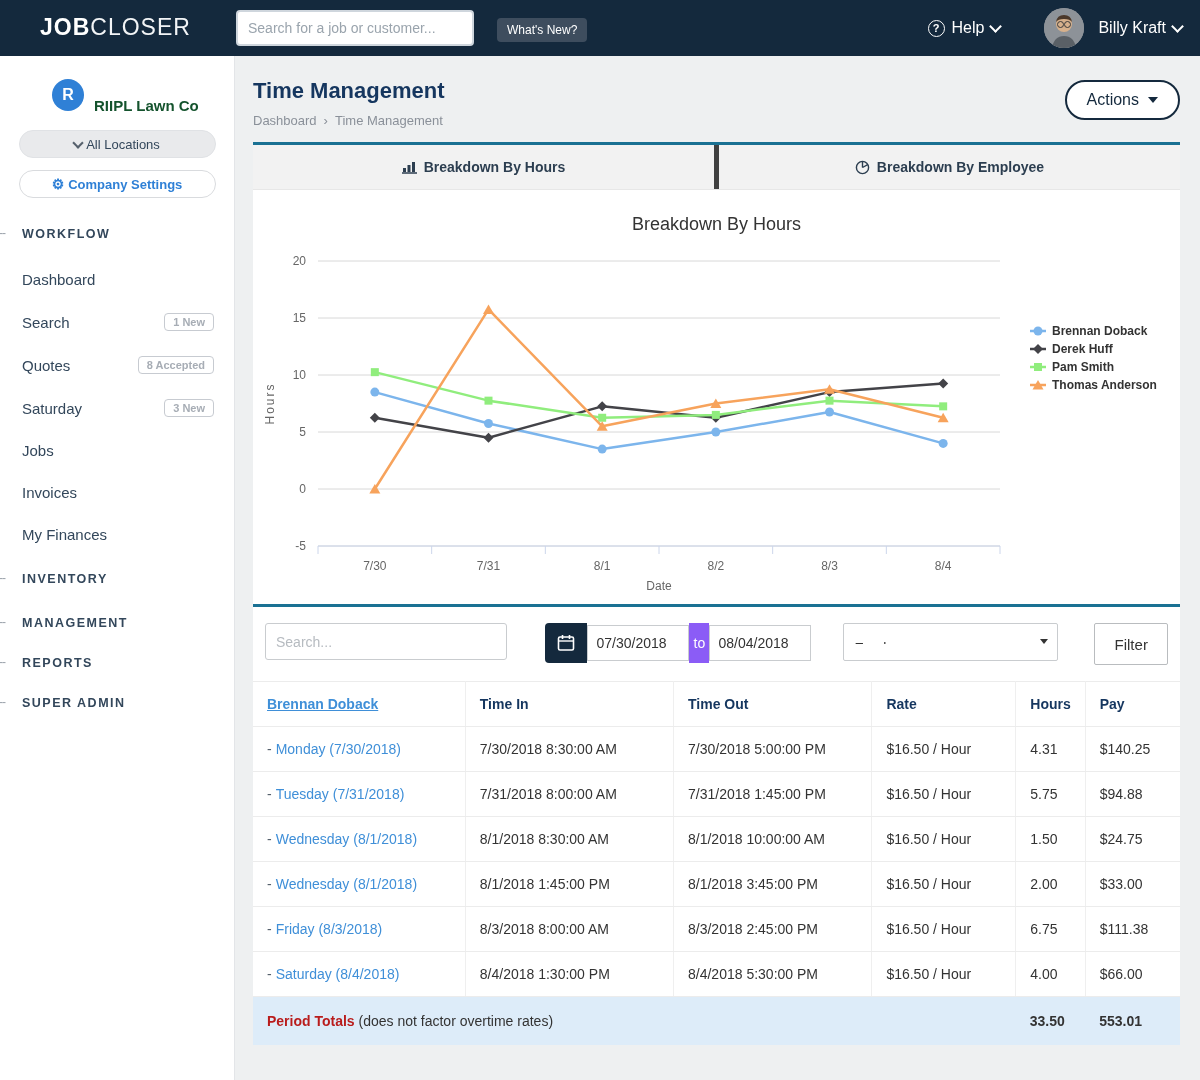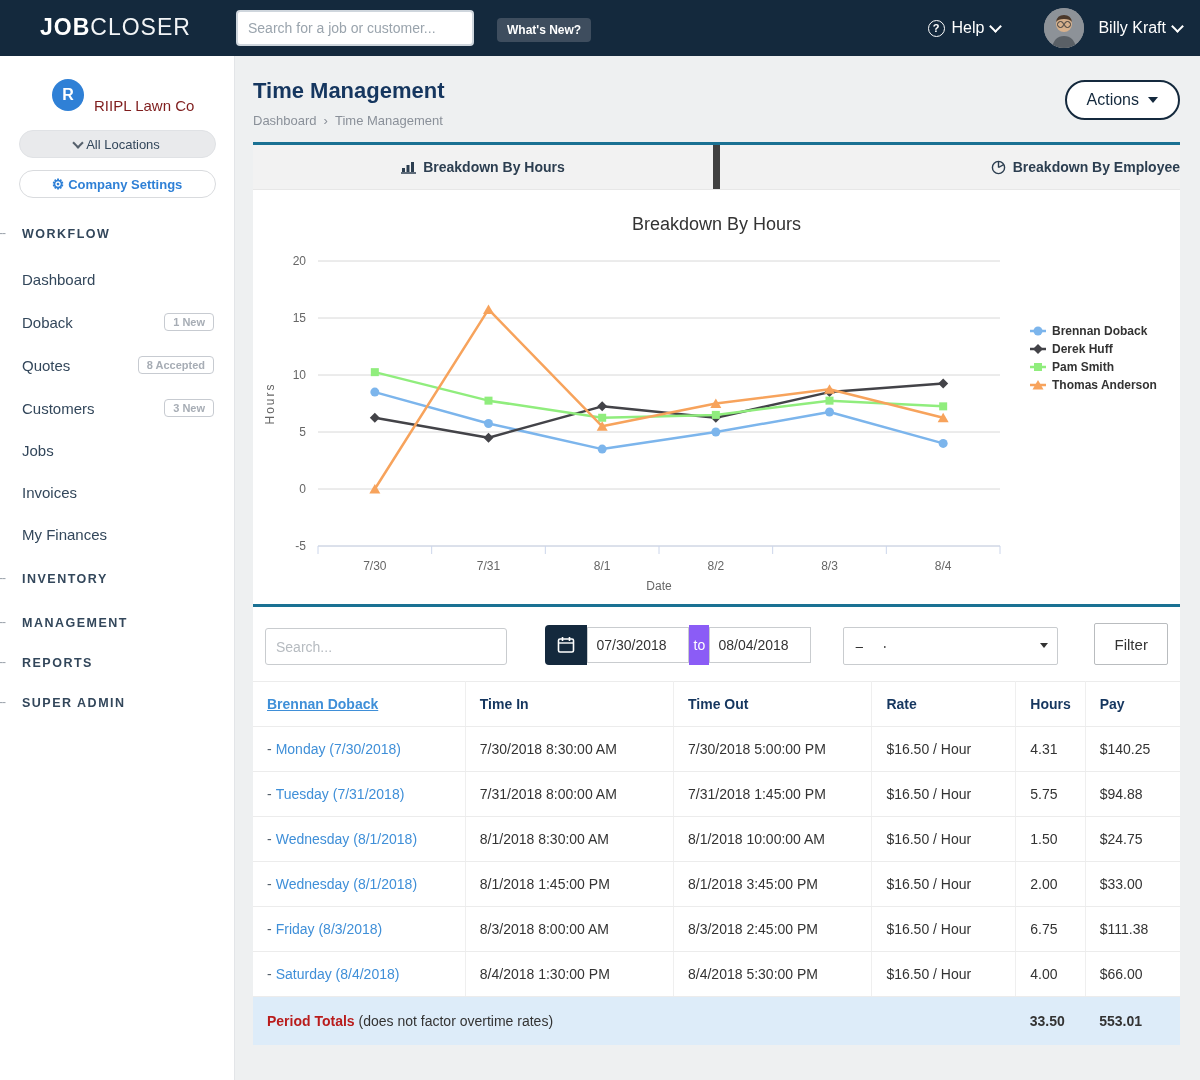--- a/index.html
+++ b/index.html
@@ -8,38 +8,38 @@
 
   
   .navbar { position:fixed; top:0; left:0; width:1200px; height:56px; background:#14293d; z-index:20; }
   .logo { position:absolute; left:40px; top:14px; font-size:23px; color:#fff; letter-spacing:1px; }
   .logo b { font-weight:bold; } .logo span { font-weight:300; color:#f2f4f6; }
   .nav-search { position:absolute; left:236px; top:10px; width:238px; height:36px;
     border:2px solid #cfd6dd; border-radius:4px; background:#fff; padding:0 10px; font-size:14px; color:#333;
     font-family:"Liberation Sans", sans-serif; }
   .nav-search::placeholder { color:#9aa4ad; }
   .whatsnew { position:absolute; left:497px; top:18px; background:#3e4d5e; color:#fff; border:none;
-    border-radius:4px; font-size:12px; font-weight:bold; padding:5px 10px; cursor:pointer;
+    border-radius:4px; font-size:12px; font-weight:normal; padding:5px 10px; cursor:pointer;
     font-family:"Liberation Sans", sans-serif; }
   .nav-right { position:absolute; right:18px; top:0; height:56px; display:flex; align-items:center; gap:14px; }
   .help-group { display:flex; align-items:center; gap:7px; color:#fff; font-size:16px; cursor:pointer; margin-right:30px; }
   .q-circle { width:17px; height:17px; border:1.5px solid #fff; border-radius:50%; display:flex;
     align-items:center; justify-content:center; font-size:11px; font-weight:bold; }
   .chev { width:9px; height:9px; border-right:2px solid #fff; border-bottom:2px solid #fff;
     transform:rotate(45deg); margin-top:-4px; }
   .avatar { width:40px; height:40px; border-radius:50%; overflow:hidden; background:#8d9298; flex:0 0 40px; }
   .username { color:#fff; font-size:16px; }
 
   
   .sidebar { position:fixed; top:56px; left:0; width:235px; height:1024px; background:#fff;
     border-right:1px solid #e3e5e8; padding:20px 0 0 0; }
   .company-row { display:flex; align-items:center; gap:10px; padding:0 20px 0 52px; margin-bottom:16px; }
   .company-logo { width:32px; height:32px; border-radius:50%; background:#2f80d6; color:#fff;
     display:flex; align-items:center; justify-content:center; font-weight:bold; font-size:16px; }
-  .company-name { color:#7f1d1d; font-size:15px; font-weight:normal;margin-top:21px; }
+  .company-name { color:#14532d; font-size:15px; font-weight:bold;margin-top:21px; }
   .pill { display:flex; align-items:center; justify-content:center; gap:4px; width:197px; margin:0 auto 12px auto;
     height:28px; border-radius:15px; font-size:13px; cursor:pointer; font-family:"Liberation Sans", sans-serif; }
   .loc-pill { background:#e9eaec; border:1px solid #e0e2e5; color:#33475b; }
   .settings-pill { background:#fff; border:1px solid #d9dbde; color:#2f80d6; font-weight:bold; }
   .chev-dark { width:8px; height:8px; border-right:2px solid #55606c; border-bottom:2px solid #55606c;
     transform:rotate(45deg); margin-top:-3px; }
   .gear { font-size:14px; line-height:1; }
   .nav-section { position:relative; padding:0 20px 0 22px; margin-top:26px; }
   .section-dash { position:absolute; left:-4px; top:2px; color:#9aa2ab; font-size:12px; letter-spacing:-1px; }
   .section-label { color:#33475b; font-size:12.5px; font-weight:bold; letter-spacing:1.5px; }
@@ -58,32 +58,32 @@
   .actions-btn { position:absolute; right:0; top:2px; background:#fff; border:2px solid #14293d;
     border-radius:20px; color:#14293d; font-size:16px; padding:9px 20px; cursor:pointer; display:flex;
     align-items:center; gap:9px; font-family:"Liberation Sans", sans-serif; }
   .caret-down { width:0; height:0; border-left:5px solid transparent; border-right:5px solid transparent;
     border-top:6px solid #14293d; }
 
   .card { background:#fff; border-top:3px solid #1a7193; }
   .tabbar { display:flex; background:#f2f2f2; height:45px; border-bottom:1px solid #e7e7e7; }
   .tab { flex:1; display:flex; align-items:center; justify-content:center; gap:7px; color:#2c3e50;
     font-size:14px; font-weight:bold; cursor:pointer; }
-  .tab + .tab { border-left:7px solid #404040;justify-content:flex-end; }
+  .tab + .tab { border-left:5px solid #404040; }
 
   .chart-wrap { background:#fff; padding-top:2px; }
   .chart-wrap svg { display:block; }
   .tick { fill:#666; font-size:12px; font-family:"Liberation Sans", sans-serif; }
   .axis-label { fill:#666; font-size:12px; font-family:"Liberation Sans", sans-serif; }
   .chart-title { fill:#333; font-size:18px; font-family:"Liberation Sans", sans-serif; }
   .legend-text { fill:#333; font-size:12px; font-weight:bold; font-family:"Liberation Sans", sans-serif; }
   .chart-divider { height:3px; background:#1a7193; }
 
   
-  .filter-row { display:flex; align-items:flex-end; padding:16px 12px; gap:8px; background:#fff; }
+  .filter-row { display:flex; align-items:flex-start; padding:16px 12px; gap:8px; background:#fff; }
   .filter-search { width:250px; height:37px; border:1px solid #c9cccf; border-radius:3px; padding:0 10px;
     font-size:14px; color:#333; font-family:"Liberation Sans", sans-serif; }
   .filter-search::placeholder { color:#b6bbc0; }
   .date-group { display:flex; align-items:center; margin-left:30px; }
   .cal-btn { width:42px; height:40px; background:#14293d; border:none; border-radius:4px 0 0 4px;
     display:flex; align-items:center; justify-content:center; cursor:pointer; }
   .date-input { width:102px; height:36px; border:1px solid #c9cccf; padding:0 8px; font-size:14px; color:#333;
     font-family:"Liberation Sans", sans-serif; }
   .to-box { width:20px; height:40px; background:#8b5cf6; color:#fff; display:flex; align-items:center;
     justify-content:center; font-size:14px; }
@@ -158,29 +158,29 @@
 
   <div class="nav-section">
     <span class="section-dash">---</span>
     <span class="section-label">WORKFLOW</span>
   </div>
   <ul class="side-items">
     <li class="side-item">
         <span>Dashboard</span>
       </li>
     <li class="side-item">
-        <span>Doback</span>
+        <span>Search</span>
         <span class="badge">1 New</span>
       </li>
     <li class="side-item">
         <span>Quotes</span>
         <span class="badge">8 Accepted</span>
       </li>
     <li class="side-item">
-        <span>Customers</span>
+        <span>Saturday</span>
         <span class="badge">3 New</span>
       </li>
     <li class="side-item">
         <span>Jobs</span>
       </li>
     <li class="side-item">
         <span>Invoices</span>
       </li>
     <li class="side-item">
         <span>My Finances</span>

